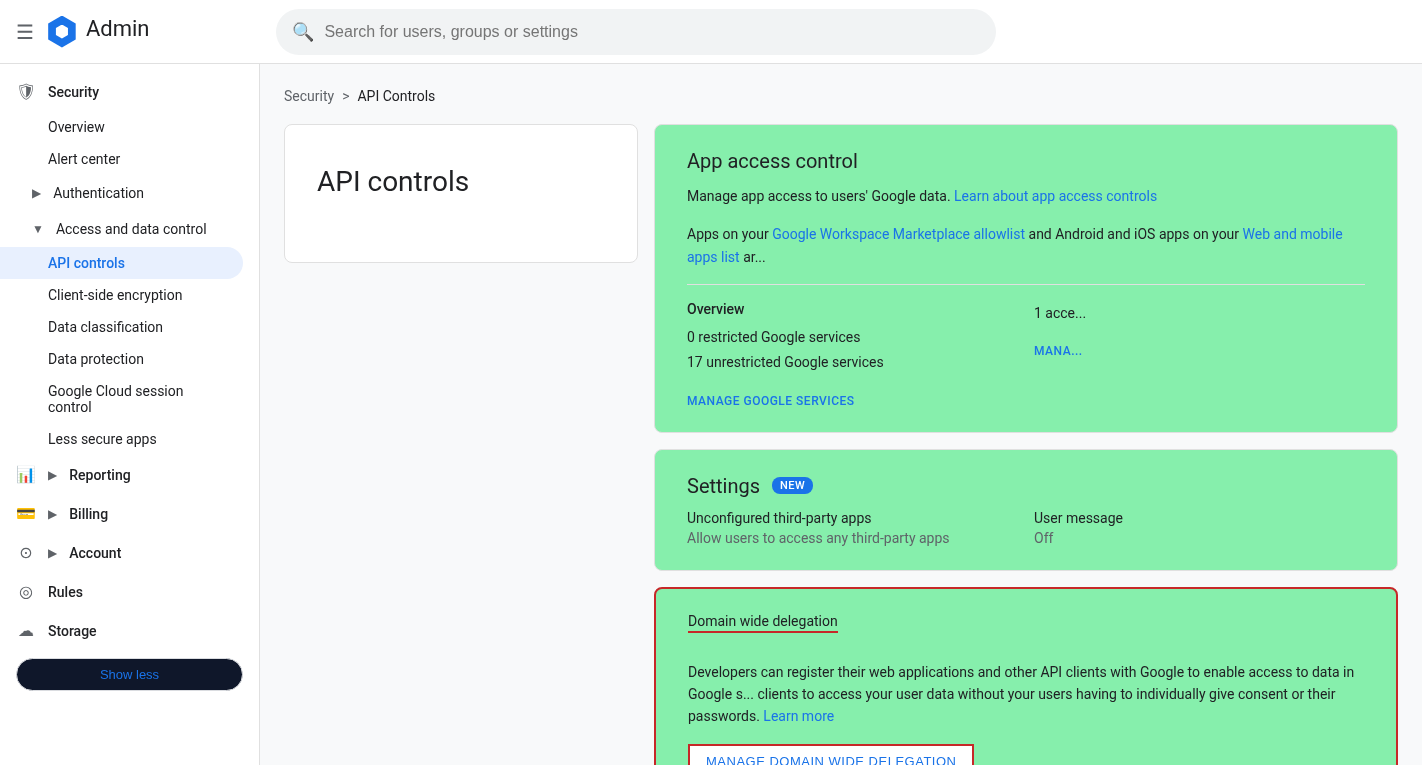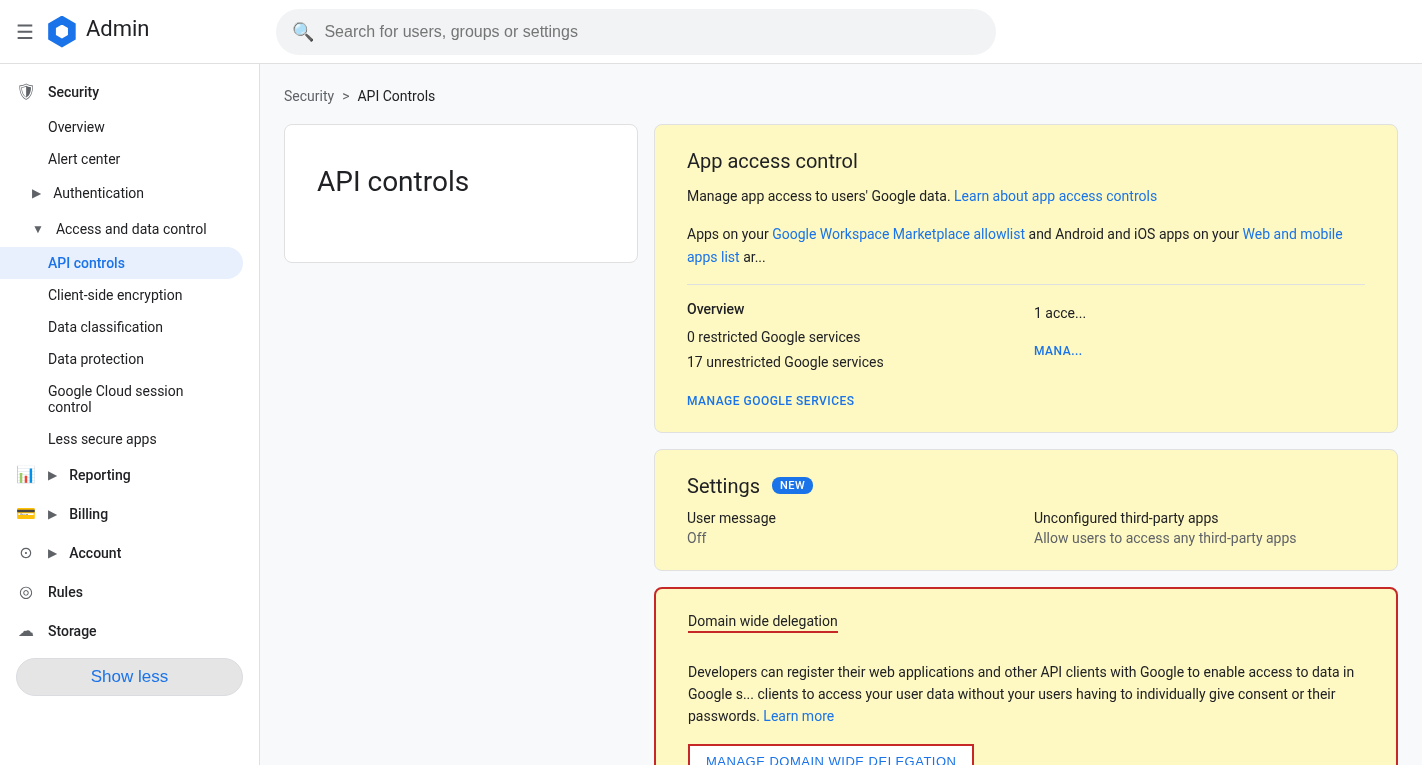--- a/index.html
+++ b/index.html
@@ -106,23 +106,23 @@
     .sidebar-sub-item.active { background: #e8f0fe; }
     .sidebar-sub-item.active .sidebar-label { color: #1a73e8; font-weight: 500; }
 
     .chevron { font-size: 12px; color: #5f6368; }
 
     .show-less-btn {
       margin: 8px 16px;
       border: 1px solid #dadce0;
       border-radius: 24px;
       padding: 8px 16px;
-      background: #e5e5e5;
+      background: #0f172a;
       cursor: pointer;
-      font-size: 17px;
+      font-size: 13px;
       color: #1a73e8;
       width: calc(100% - 32px);
       text-align: center;
     }
 
     
     .main {
       margin-left: 260px;
       flex: 1;
       padding: 24px;
@@ -170,21 +170,21 @@
     }
 
     
     .right-panels {
       display: flex;
       flex-direction: column;
       gap: 0;
     }
 
     .panel {
-      background: #fef9c3;
+      background: #86efac;
       border: 1px solid #e0e0e0;
       border-radius: 8px;
       padding: 24px 32px;
       margin-bottom: 16px;
     }
 
     .panel-title {
       font-size: 20px;
       font-weight: 400;
       color: #202124;
@@ -452,26 +452,26 @@
           </div>
         </div>
 
         <div class="panel">
           <div class="panel-title">
             <span>Settings</span>
             <span class="new-badge">NEW</span>
           </div>
           <div class="settings-grid">
             <div>
+              <div class="settings-item-label">Unconfigured third-party apps</div>
+              <div class="settings-item-desc">Allow users to access any third-party apps</div>
+            </div>
+            <div>
               <div class="settings-item-label">User message</div>
               <div class="settings-item-value">Off</div>
-            </div>
-            <div>
-              <div class="settings-item-label">Unconfigured third-party apps</div>
-              <div class="settings-item-desc">Allow users to access any third-party apps</div>
             </div>
           </div>
         </div>
 
         <div class="panel panel-highlighted">
           <div>
             <span class="panel-title-highlighted">Domain wide delegation</span>
           </div>
           <br>
           <div class="panel-desc">

